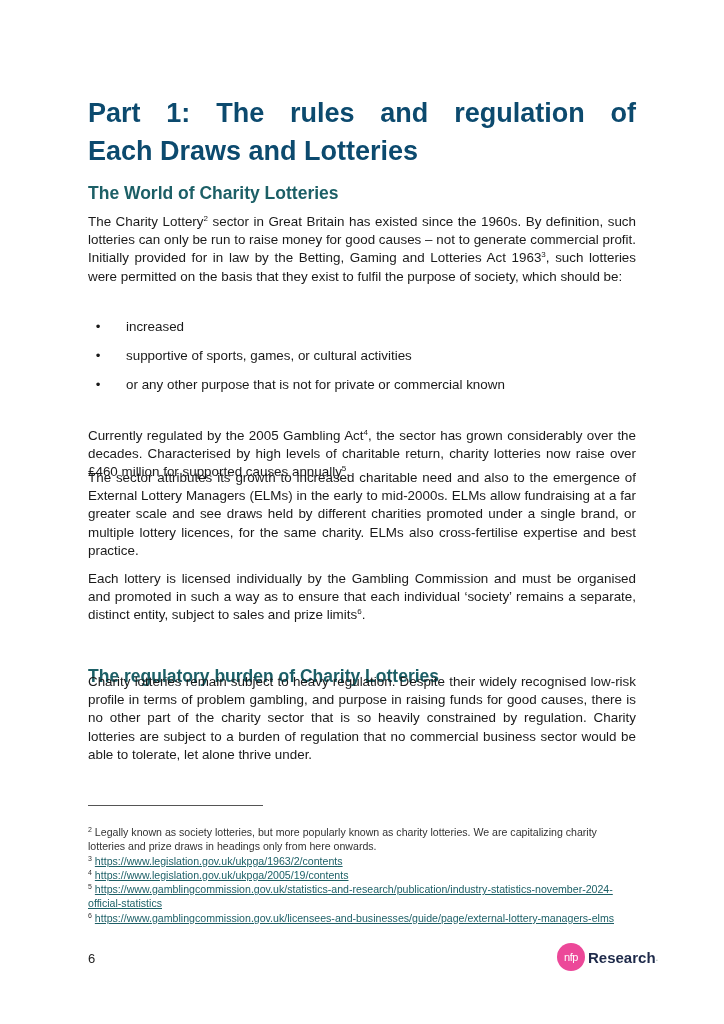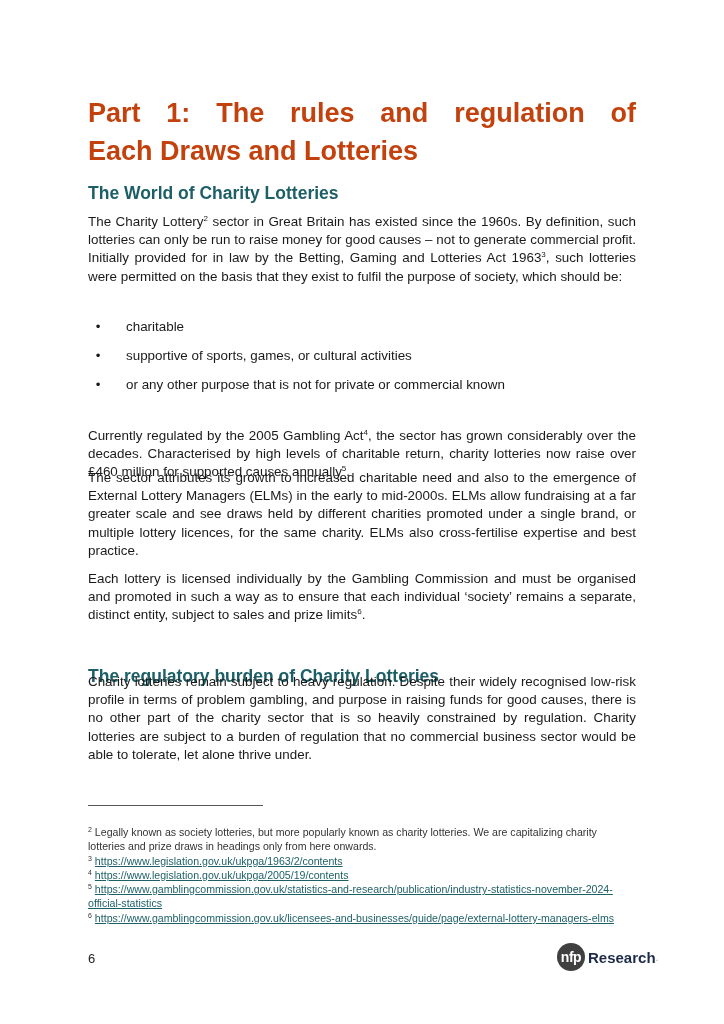--- a/index.html
+++ b/index.html
@@ -1,57 +1,57 @@
 <!DOCTYPE html>
 <html><head>
 <meta charset="utf-8">
 <style>
   html, body { margin: 0; padding: 0; background: #ffffff; }
   body { width: 724px; height: 1024px; position: relative; overflow: hidden;
          font-family: "Liberation Sans", sans-serif; color: #1a1a1a; }
   .page { position: absolute; left: 88px; top: 0; width: 548px; }
   .part-title { position: absolute; top: 94px; left: 0; width: 548px; margin: 0;
-    font-size: 27px; font-weight: bold; line-height: 38px; color: #c2410c; text-align: justify;
+    font-size: 27px; font-weight: bold; line-height: 38px; color: #0c4a6e; text-align: justify;
     text-align-last: left; }
   .part-title .l1 { display: block; text-align: justify; text-align-last: justify; }
   h2 { margin: 0; font-size: 17.5px; font-weight: bold; color: #1c5f66; position: absolute; left: 0; }
   .p { position: absolute; left: 0; width: 548px; margin: 0; font-size: 13.4px; line-height: 18.2px;
        text-align: justify; color: #1a1a1a; }
   sup { font-size: 8px; line-height: 0; vertical-align: 5px; }
   ul.bullets { position: absolute; left: 0; top: 318px; margin: 0; padding: 0; list-style: none; width: 548px; }
   ul.bullets li { font-size: 13.4px; line-height: 18px; height: 29px; position: relative; padding-left: 38px; }
   ul.bullets li .dot { position: absolute; left: 0; top: 0; width: 20px; text-align: center; }
   .fn-rule { position: absolute; left: 0; top: 805px; width: 175px; border-top: 1px solid #555; }
   .footnotes { position: absolute; left: 0; top: 825px; width: 548px; font-size: 10.6px; line-height: 14.3px; color: #333; }
   .footnotes div { margin: 0; }
   .footnotes sup { font-size: 7px; vertical-align: 4px; }
   .footnotes a { color: #1c5f66; text-decoration: underline; }
   .page-num { position: absolute; left: 0; top: 951px; font-size: 13px; color: #222; }
   .logo { position: absolute; left: 557px; top: 942px; display: flex; align-items: center; height: 30px; }
-  .logo-badge { width: 28px; height: 28px; border-radius: 50%; background: #404040; color: #fff;
-    font-size: 14px; font-weight: bold; display: flex; align-items: center; justify-content: center; letter-spacing: -0.5px; }
+  .logo-badge { width: 28px; height: 28px; border-radius: 50%; background: #ec4899; color: #fff;
+    font-size: 11px; font-weight: normal; display: flex; align-items: center; justify-content: center; letter-spacing: -0.5px; }
   .logo-text { font-size: 15px; font-weight: bold; color: #1e2a4a; margin-left: 3px; }
   .logo-dot { color: #9aa; font-size: 10px; }
 </style>
 </head>
 <body>
 
 <div class="page">
 
   <h1 class="part-title">
     <span class="l1">Part 1: The rules and regulation of</span>
     <span>Each Draws and Lotteries</span>
   </h1>
 
   <h2 style="top:183px">The World of Charity Lotteries</h2>
 
   <p class="p" style="top:213px"><span>The Charity Lottery</span><sup>2</sup><span> sector in Great Britain has existed since the 1960s. By definition, such lotteries can only be run to raise money for good causes – not to generate commercial profit. Initially provided for in law by the Betting, Gaming and Lotteries Act 1963</span><sup>3</sup><span>, such lotteries were permitted on the basis that they exist to fulfil the purpose of society, which should be:</span></p>
 
   <ul class="bullets">
-    <li><span class="dot">•</span><span>charitable</span></li>
+    <li><span class="dot">•</span><span>increased</span></li>
     <li><span class="dot">•</span><span>supportive of sports, games, or cultural activities</span></li>
     <li><span class="dot">•</span><span>or any other purpose that is not for private or commercial known</span></li>
   </ul>
 
   <p class="p" style="top:427px"><span>Currently regulated by the 2005 Gambling Act</span><sup>4</sup><span>, the sector has grown considerably over the decades. Characterised by high levels of charitable return, charity lotteries now raise over £460 million for supported causes annually</span><sup>5</sup><span>.</span></p>
 
   <p class="p" style="top:469px">The sector attributes its growth to increased charitable need and also to the emergence of External Lottery Managers (ELMs) in the early to mid-2000s. ELMs allow fundraising at a far greater scale and see draws held by different charities promoted under a single brand, or multiple lottery licences, for the same charity. ELMs also cross-fertilise expertise and best practice.</p>
 
   <p class="p" style="top:570px"><span>Each lottery is licensed individually by the Gambling Commission and must be organised and promoted in such a way as to ensure that each individual ‘society’ remains a separate, distinct entity, subject to sales and prize limits</span><sup>6</sup><span>.</span></p>
 

